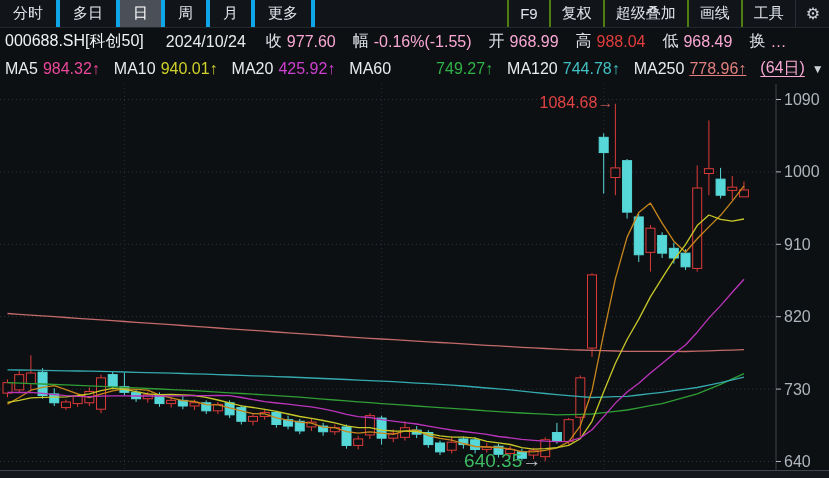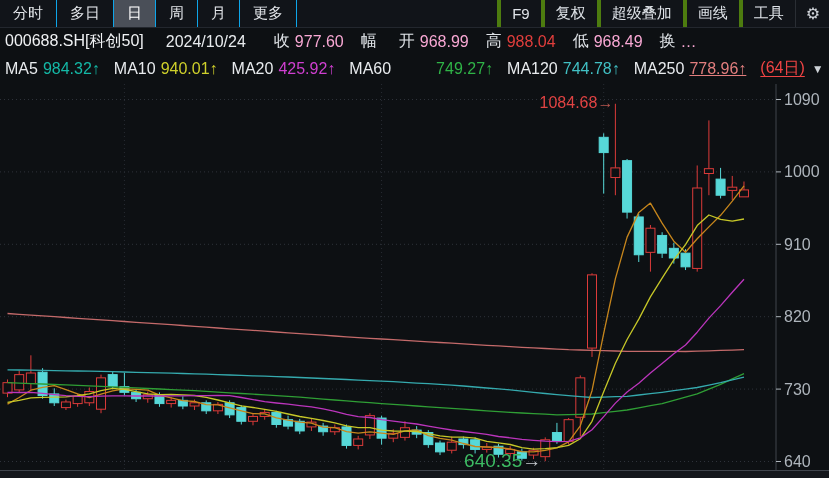--- a/index.html
+++ b/index.html
@@ -4,42 +4,42 @@
 <style>
   html,body{margin:0;padding:0;background:#000;}
   .app{position:relative;width:829px;height:478px;background:#0d1013;
        font-family:"Liberation Sans","DejaVu Sans",sans-serif;overflow:hidden;
        -webkit-font-smoothing:antialiased;color:#e6e9ec;}
   
   .tabbar{position:absolute;top:0;left:0;right:0;height:27px;display:flex;align-items:stretch;
           background:#111419;border-bottom:1px solid #23272e;z-index:5;}
   .tabs-left{display:flex;align-items:stretch;}
   .tab{display:flex;align-items:center;padding:8px 13px;font-size:15px;color:#e3e6ea;
-       border-right:1px solid #0ea5e9;white-space:nowrap;}
+       border-right:4px solid #0ea5e9;white-space:nowrap;}
   .tab.active{background:#4a4f58;color:#fff;}
   .tools-right{display:flex;align-items:stretch;margin-left:auto;}
   .tool{display:flex;align-items:center;padding:0 11px;font-size:15px;color:#dfe3e8;
-        border-left:4px solid #4d7c0f;white-space:nowrap;}
+        border-left:2px solid #4d7c0f;white-space:nowrap;}
   .gear{display:flex;align-items:center;padding:0 9px 0 10px;border-left:1px solid #2a2e34;
         color:#cfd3d8;font-size:16px;}
   
   .infobar{position:absolute;top:28px;left:0;right:0;height:27px;display:flex;align-items:center;
            padding:0 5px;font-size:16px;white-space:nowrap;z-index:5;}
   .symbol{color:#f0f2f4;margin-right:22px;}
-  .qdate{color:#e8ebee;margin-right:28px;}
+  .qdate{color:#e8ebee;margin-right:20px;}
   .field{display:flex;align-items:center;margin-right:17px;}
   .field .lb{color:#dfe3e7;margin-right:5px;}
   .val-green{color:#f9a8d4;}
   .val-red{color:#e03e3c;}
   
   .mabar{position:absolute;top:55px;left:0;right:0;height:27px;display:flex;align-items:center;
          padding:0 5px;font-size:16px;white-space:nowrap;z-index:5;}
   .ma-item{display:flex;align-items:center;margin-right:14px;}
   .ma-item .lb{color:#e8ebee;margin-right:5px;}
-  .period{margin-left:auto;color:#ef4444;text-decoration:underline;text-underline-offset:3px;}
+  .period{margin-left:auto;color:#f9a8d4;text-decoration:underline;text-underline-offset:3px;}
   .dd-icon{color:#cdd2d7;font-size:12px;margin-left:7px;margin-right:4px;}
   
   .chart-svg{position:absolute;top:0;left:0;z-index:1;}
 </style>
 </head>
 <body>
 
 <div class="app">
 
   <div class="tabbar">
@@ -68,20 +68,21 @@
   <div class="infobar">
     <span class="symbol">000688.SH[科创50]</span>
     <span class="qdate">2024/10/24</span>
     <span id="info-fields" style="display:flex;align-items:center;">
         <span class="field">
           <span class="lb">收</span>
           <span class="val-green">977.60</span>
         </span>
         <span class="field">
           <span class="lb">幅</span>
+          <span class="val-green">-0.16%(-1.55)</span>
         </span>
         <span class="field">
           <span class="lb">开</span>
           <span class="val-green">968.99</span>
         </span>
         <span class="field">
           <span class="lb">高</span>
           <span class="val-red">988.04</span>
         </span>
         <span class="field">
@@ -92,21 +93,21 @@
           <span class="lb">换</span>
           <span class="val-green">…</span>
         </span>
       </span>
   </div>
 
   <div class="mabar">
     <span id="ma-items" style="display:flex;">
         <span class="ma-item">
           <span class="lb">MA5</span>
-          <span style="color: #14b8a6;">984.32↑</span>
+          <span style="color: #ec4899;">984.32↑</span>
         </span>
         <span class="ma-item">
           <span class="lb">MA10</span>
           <span style="color: rgb(207, 208, 43);">940.01↑</span>
         </span>
         <span class="ma-item">
           <span class="lb">MA20</span>
           <span style="color: rgb(207, 63, 208);">425.92↑</span>
         </span>
         <span class="ma-item">

